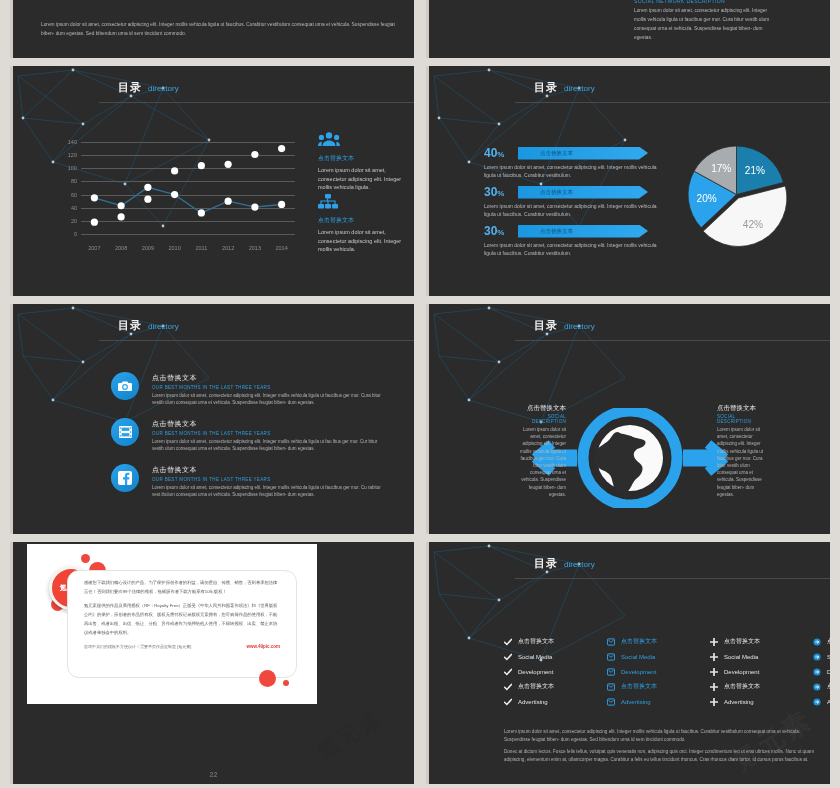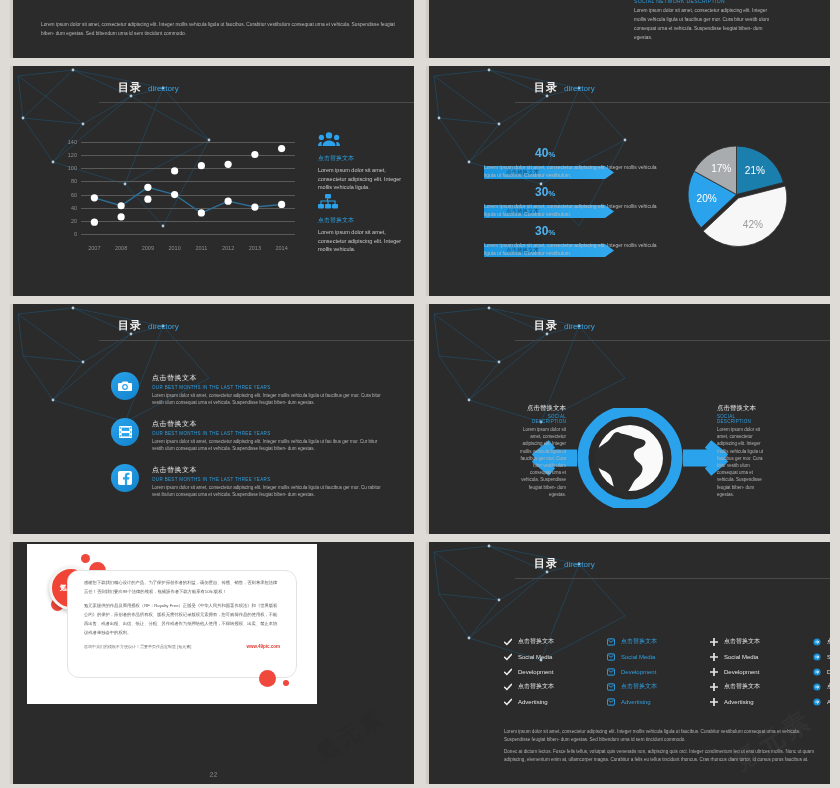--- a/index.html
+++ b/index.html
@@ -39,21 +39,21 @@
   .xlab { position:absolute; bottom:1px; color:#8d8d8d; font-size:5.5px; transform:translateX(-50%); }
   .chart-svg { position:absolute; left:28px; top:0; }
 
   
   .leg { position:absolute; width:95px; }
   .leg .ic { margin-bottom:3px; }
   .leg .t { color:#2f9fe0; font-size:6px; margin-bottom:3px; }
   .leg .p { color:#c9c9c9; font-size:5.5px; line-height:1.55; }
 
   
-  .arrowrow { position:absolute; display:flex; align-items:center; gap:6px;flex-direction:column; }
+  .arrowrow { position:absolute; display:flex; align-items:center; gap:6px; }
   .pct { color:#4fb3ef; font-size:12px; font-weight:bold; width:28px; }
   .pct i { font-size:8px; font-style:normal; }
   .bar { position:relative; height:13px; width:130px;
          background:linear-gradient(90deg,#1a97e0,#32a9ef);
          clip-path: polygon(0 0, calc(100% - 9px) 0, 100% 50%, calc(100% - 9px) 100%, 0 100%);
          display:flex; align-items:center; }
   .bar span { color:#0c4f79; font-size:5.5px; padding-left:22px; }
   .sub { position:absolute; color:#b9b9b9; font-size:5px; line-height:1.6; width:185px; }
 
   

